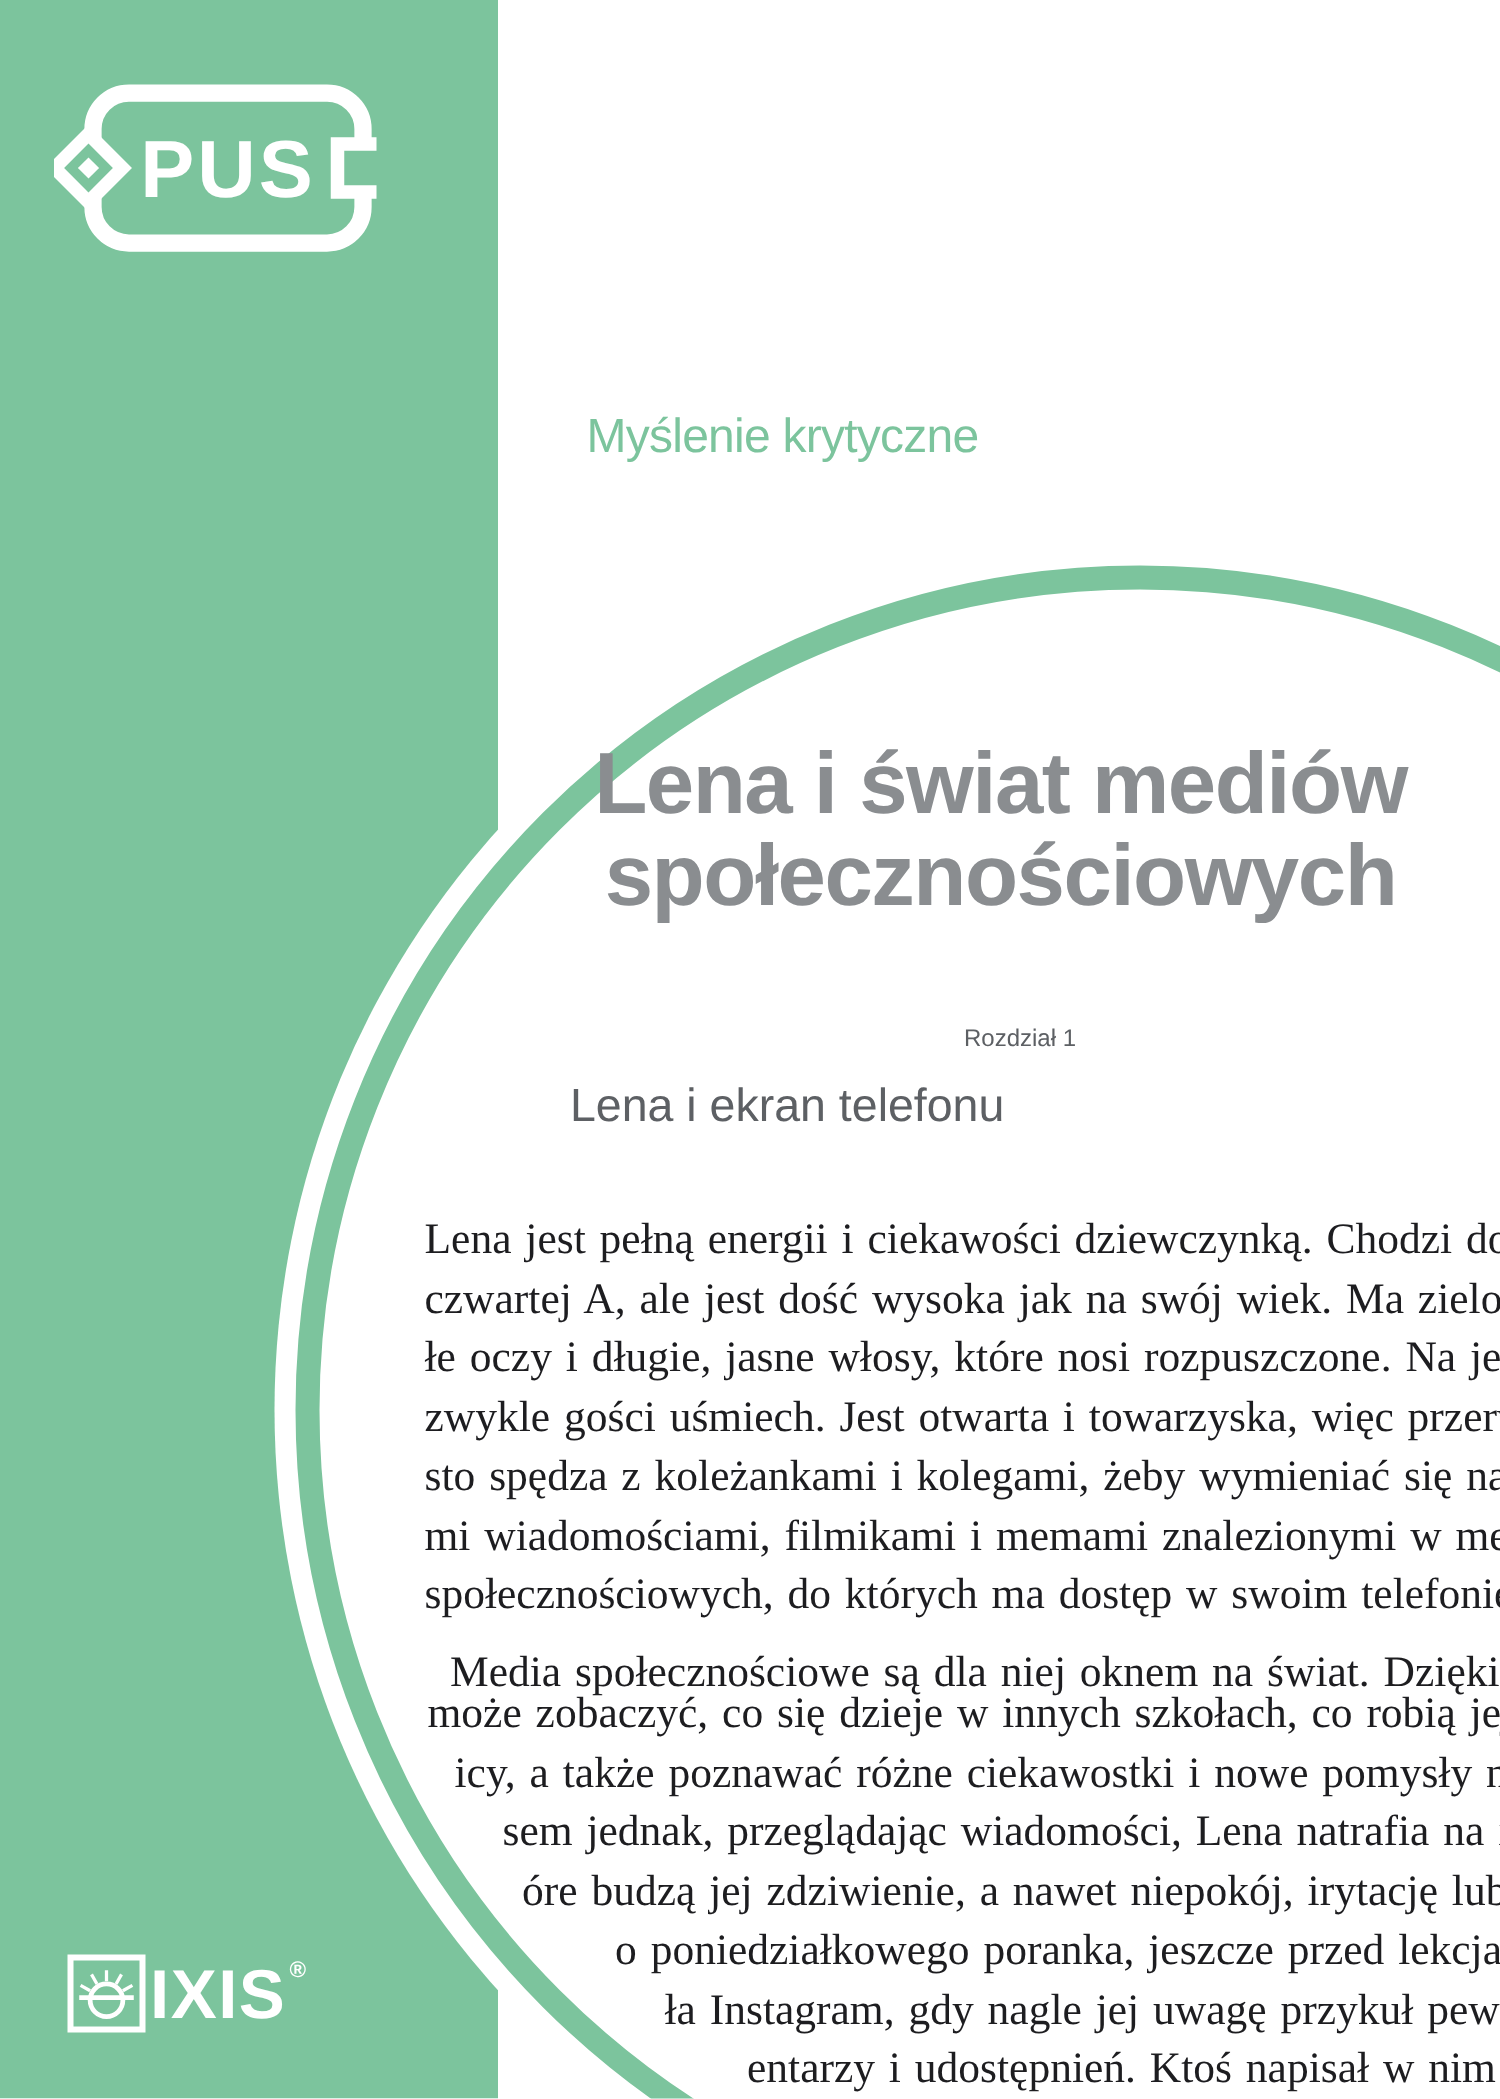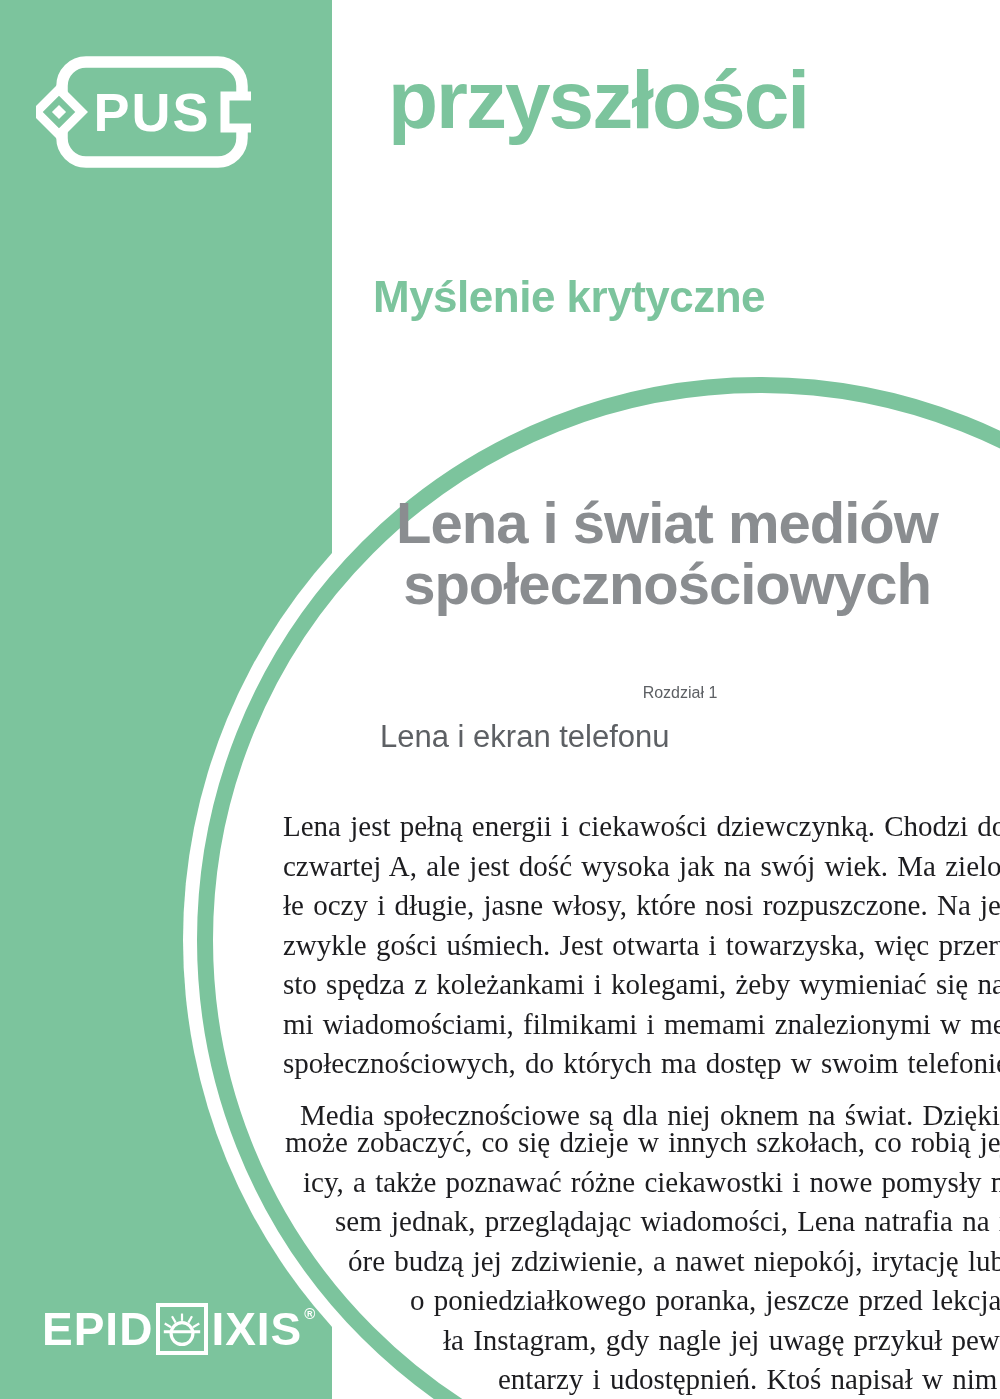--- a/index.html
+++ b/index.html
@@ -25,22 +25,22 @@
     box-sizing:border-box;border:16px solid var(--green);
     border-radius:50%;background:#ffffff;z-index:3;
   }
   
   .cover-title{
     position:absolute;left:388px;top:56px;z-index:4;
     font-size:82px;line-height:87px;font-weight:bold;
     letter-spacing:-2px;color:var(--green);white-space:nowrap;
   }
   .cover-subtitle{
-    position:absolute;left:373px;top:272px;z-index:4;
-    font-size:44px;font-weight:bold;letter-spacing:-0.5px;
+    position:absolute;left:391px;top:272px;z-index:4;
+    font-size:32px;font-weight:normal;letter-spacing:-0.5px;
     color:var(--green);white-space:nowrap;
   }
   
   .card-heading{
     position:absolute;left:307px;top:492px;width:720px;z-index:5;
     text-align:center;font-weight:bold;font-size:58px;line-height:61px;
     letter-spacing:-1px;color:var(--heading-gray);
   }
   .chapter-label{
     position:absolute;left:380px;top:684px;width:600px;z-index:5;
@@ -86,21 +86,20 @@
       <rect x="18" y="57" width="10" height="10" transform="rotate(45 23 62)" fill="#ffffff"></rect>
     </g>
     <g>
       <rect x="189" y="46" width="32" height="32" fill="var(--green)" stroke="#ffffff" stroke-width="9"></rect>
     </g>
     <text x="116" y="81" text-anchor="middle" fill="#ffffff" font-family="Liberation Sans, sans-serif" font-weight="bold" font-size="54" letter-spacing="2">PUS</text>
   </svg>
 </div>
 
 <div class="cover-title">
-  <div>przyszłości</div>
 </div>
 <div class="cover-subtitle">Myślenie krytyczne</div>
 
 <div class="card-heading">
   <div>Lena i świat mediów</div>
   <div>społecznościowych</div>
 </div>
 <div class="chapter-label">Rozdział 1</div>
 <div class="chapter-title">Lena i ekran telefonu</div>
 
@@ -116,21 +115,20 @@
     <div class="body-line" style="left: 285px; top: 1128px;">może zobaczyć, co się dzieje w innych szkołach, co robią jej rówieśn-</div>
     <div class="body-line" style="left: 303px; top: 1167.5px;">icy, a także poznawać różne ciekawostki i nowe pomysły na za-</div>
     <div class="body-line" style="left: 335px; top: 1207px;">sem jednak, przeglądając wiadomości, Lena natrafia na infor-</div>
     <div class="body-line" style="left: 348px; top: 1246.5px;">óre budzą jej zdziwienie, a nawet niepokój, irytację lub</div>
     <div class="body-line" style="left: 410px; top: 1286px;">o poniedziałkowego poranka, jeszcze przed lekcjami,</div>
     <div class="body-line" style="left: 443px; top: 1325.5px;">ła Instagram, gdy nagle jej uwagę przykuł pewien</div>
     <div class="body-line" style="left: 498px; top: 1365px;">entarzy i udostępnień. Ktoś napisał w nim</div>
   </div>
 
 <div class="epideixis">
-  <span>EPID</span>
   <span class="lamp-box">
     <svg width="40" height="40" viewBox="0 0 44 44">
       <circle cx="22" cy="27" r="12" fill="none" stroke="#ffffff" stroke-width="3.5"></circle>
       <line x1="2" y1="25" x2="42" y2="25" stroke="#ffffff" stroke-width="3.5"></line>
       <g stroke="#ffffff" stroke-width="2.4">
         <line x1="22" y1="13" x2="22" y2="5"></line>
         <line x1="15" y1="15" x2="11" y2="8"></line>
         <line x1="29" y1="15" x2="33" y2="8"></line>
         <line x1="10" y1="20" x2="3" y2="16"></line>
         <line x1="34" y1="20" x2="41" y2="16"></line>

